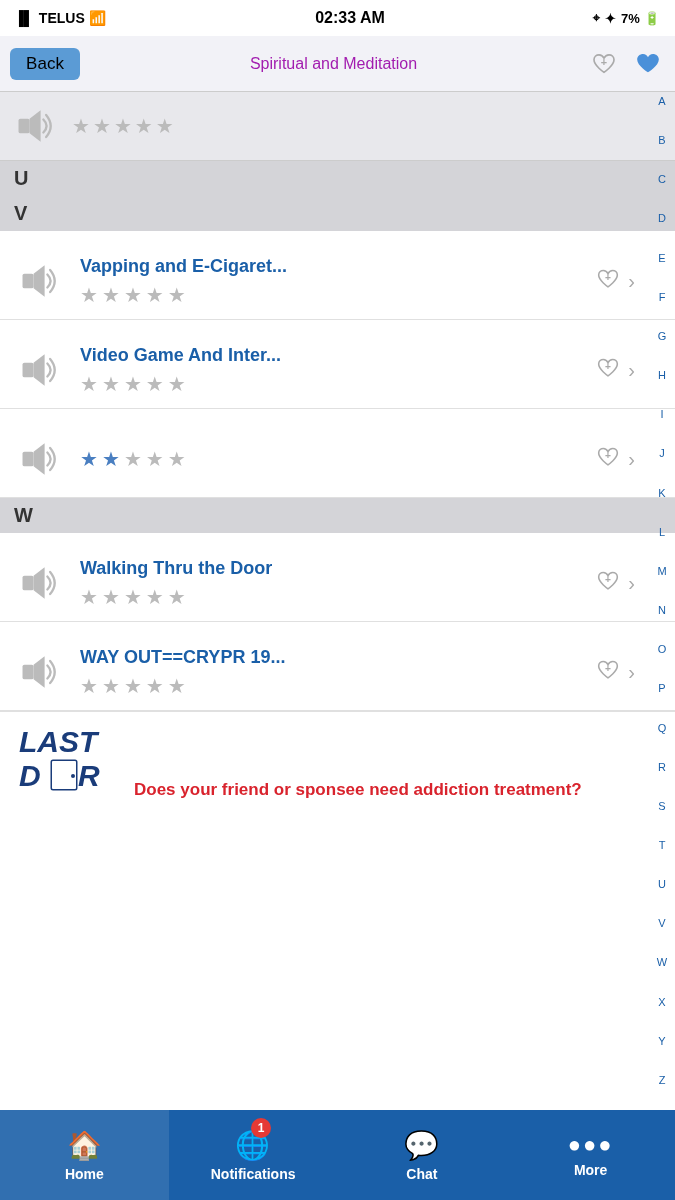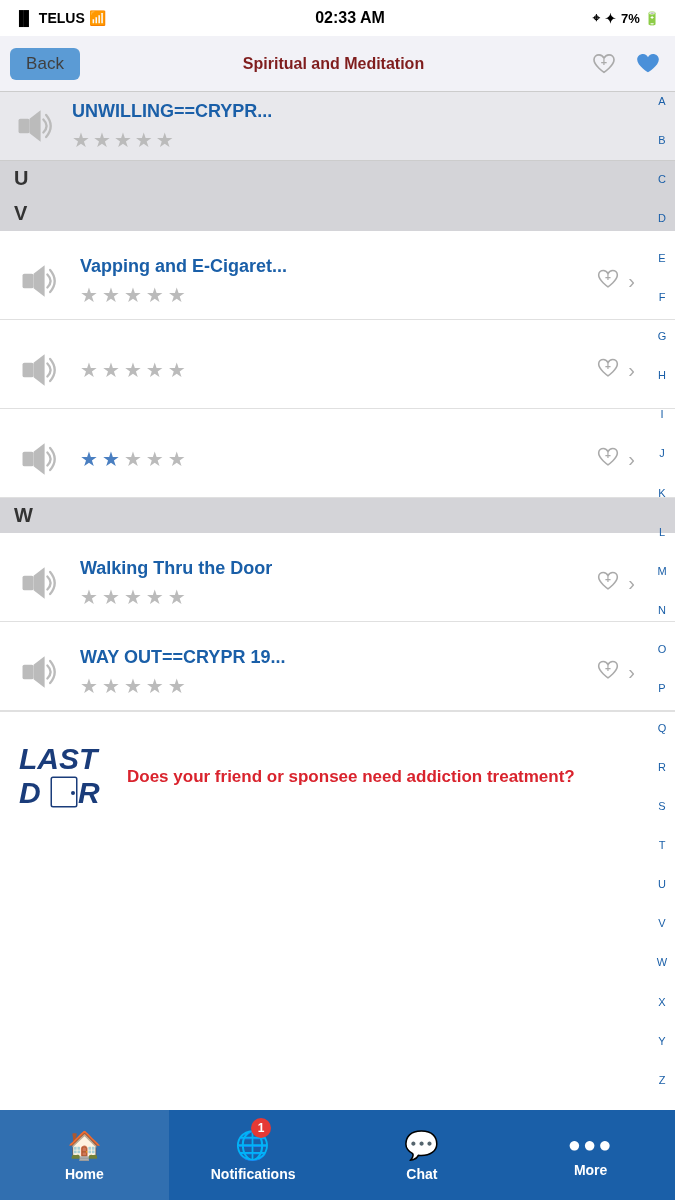--- a/index.html
+++ b/index.html
@@ -33,34 +33,34 @@
       background: #f2f2f7;
       border-bottom: 1px solid #ccc;
       height: 56px;
       display: flex;
       align-items: center;
       padding: 0 10px;
       gap: 10px;
     }
     .back-btn {
       background: #5b9bd5;
-      color: #404040;
+      color: #000000;
       border: none;
       border-radius: 6px;
       padding: 6px 16px;
       font-size: 17px;
       font-weight: 500;
       cursor: pointer;
       min-width: 70px;
     }
     .header-title {
       flex: 1;
       font-size: 16px;
-      font-weight: 700;
-      color: #7f1d1d;
+      font-weight: 400;
+      color: #a21caf;
       text-align: center;
       white-space: nowrap;
       overflow: hidden;
       text-overflow: ellipsis;
     }
     .header-icons {
       display: flex;
       align-items: center;
       gap: 10px;
     }
@@ -142,24 +142,24 @@
     }
     .action-heart svg { width: 28px; height: 28px; }
     .chevron {
       color: #aaa;
       font-size: 20px;
     }
 
     
     .banner {
       background: #fff;
-      padding: 25px 14px;
-      display: flex;
-      align-items: center;
-      gap: 3px;
+      padding: 8px 14px;
+      display: flex;
+      align-items: flex-end;
+      gap: 10px;
       border-top: 1px solid #e0e0e0;
     }
     .banner-text {
       font-size: 17px;
       font-weight: 700;
       color: #d9232d;
     }
     .last-door-wrapper {
       display: flex;
       align-items: center;
@@ -260,21 +260,20 @@
 <div class="unwilling-row">
   <div class="speaker-icon">
     <svg viewBox="0 0 50 50">
       <rect x="6" y="17" width="12" height="16" rx="2" fill="#bbb"></rect>
       <path d="M18 17 L30 8 L30 42 L18 33Z" fill="#bbb"></path>
       <path d="M33 18 Q40 25 33 32" stroke="#bbb" stroke-width="2.5" fill="none" stroke-linecap="round"></path>
       <path d="M36 13 Q46 25 36 37" stroke="#bbb" stroke-width="2.5" fill="none" stroke-linecap="round"></path>
     </svg>
   </div>
   <div class="item-content">
-    <div class="item-title">UNWILLING==CRYPR...</div>
     <div class="stars unwilling-stars">
       <span class="star">★</span>
       <span class="star">★</span>
       <span class="star">★</span>
       <span class="star">★</span>
       <span class="star">★</span>
     </div>
   </div>
 </div>
 
@@ -346,20 +345,21 @@
   <div class="list-item">
     <div class="speaker-icon">
       <svg viewBox="0 0 50 50">
         <rect x="6" y="17" width="12" height="16" rx="2" fill="#bbb"></rect>
         <path d="M18 17 L30 8 L30 42 L18 33Z" fill="#bbb"></path>
         <path d="M33 18 Q40 25 33 32" stroke="#bbb" stroke-width="2.5" fill="none" stroke-linecap="round"></path>
         <path d="M36 13 Q46 25 36 37" stroke="#bbb" stroke-width="2.5" fill="none" stroke-linecap="round"></path>
       </svg>
     </div>
     <div class="item-content">
+      <div class="item-title">Video Game And Inter...</div>
       <div class="stars">
         <span class="star">★</span>
         <span class="star">★</span>
         <span class="star">★</span>
         <span class="star">★</span>
         <span class="star">★</span>
       </div>
     </div>
     <div class="item-actions">
       <div class="action-heart">

